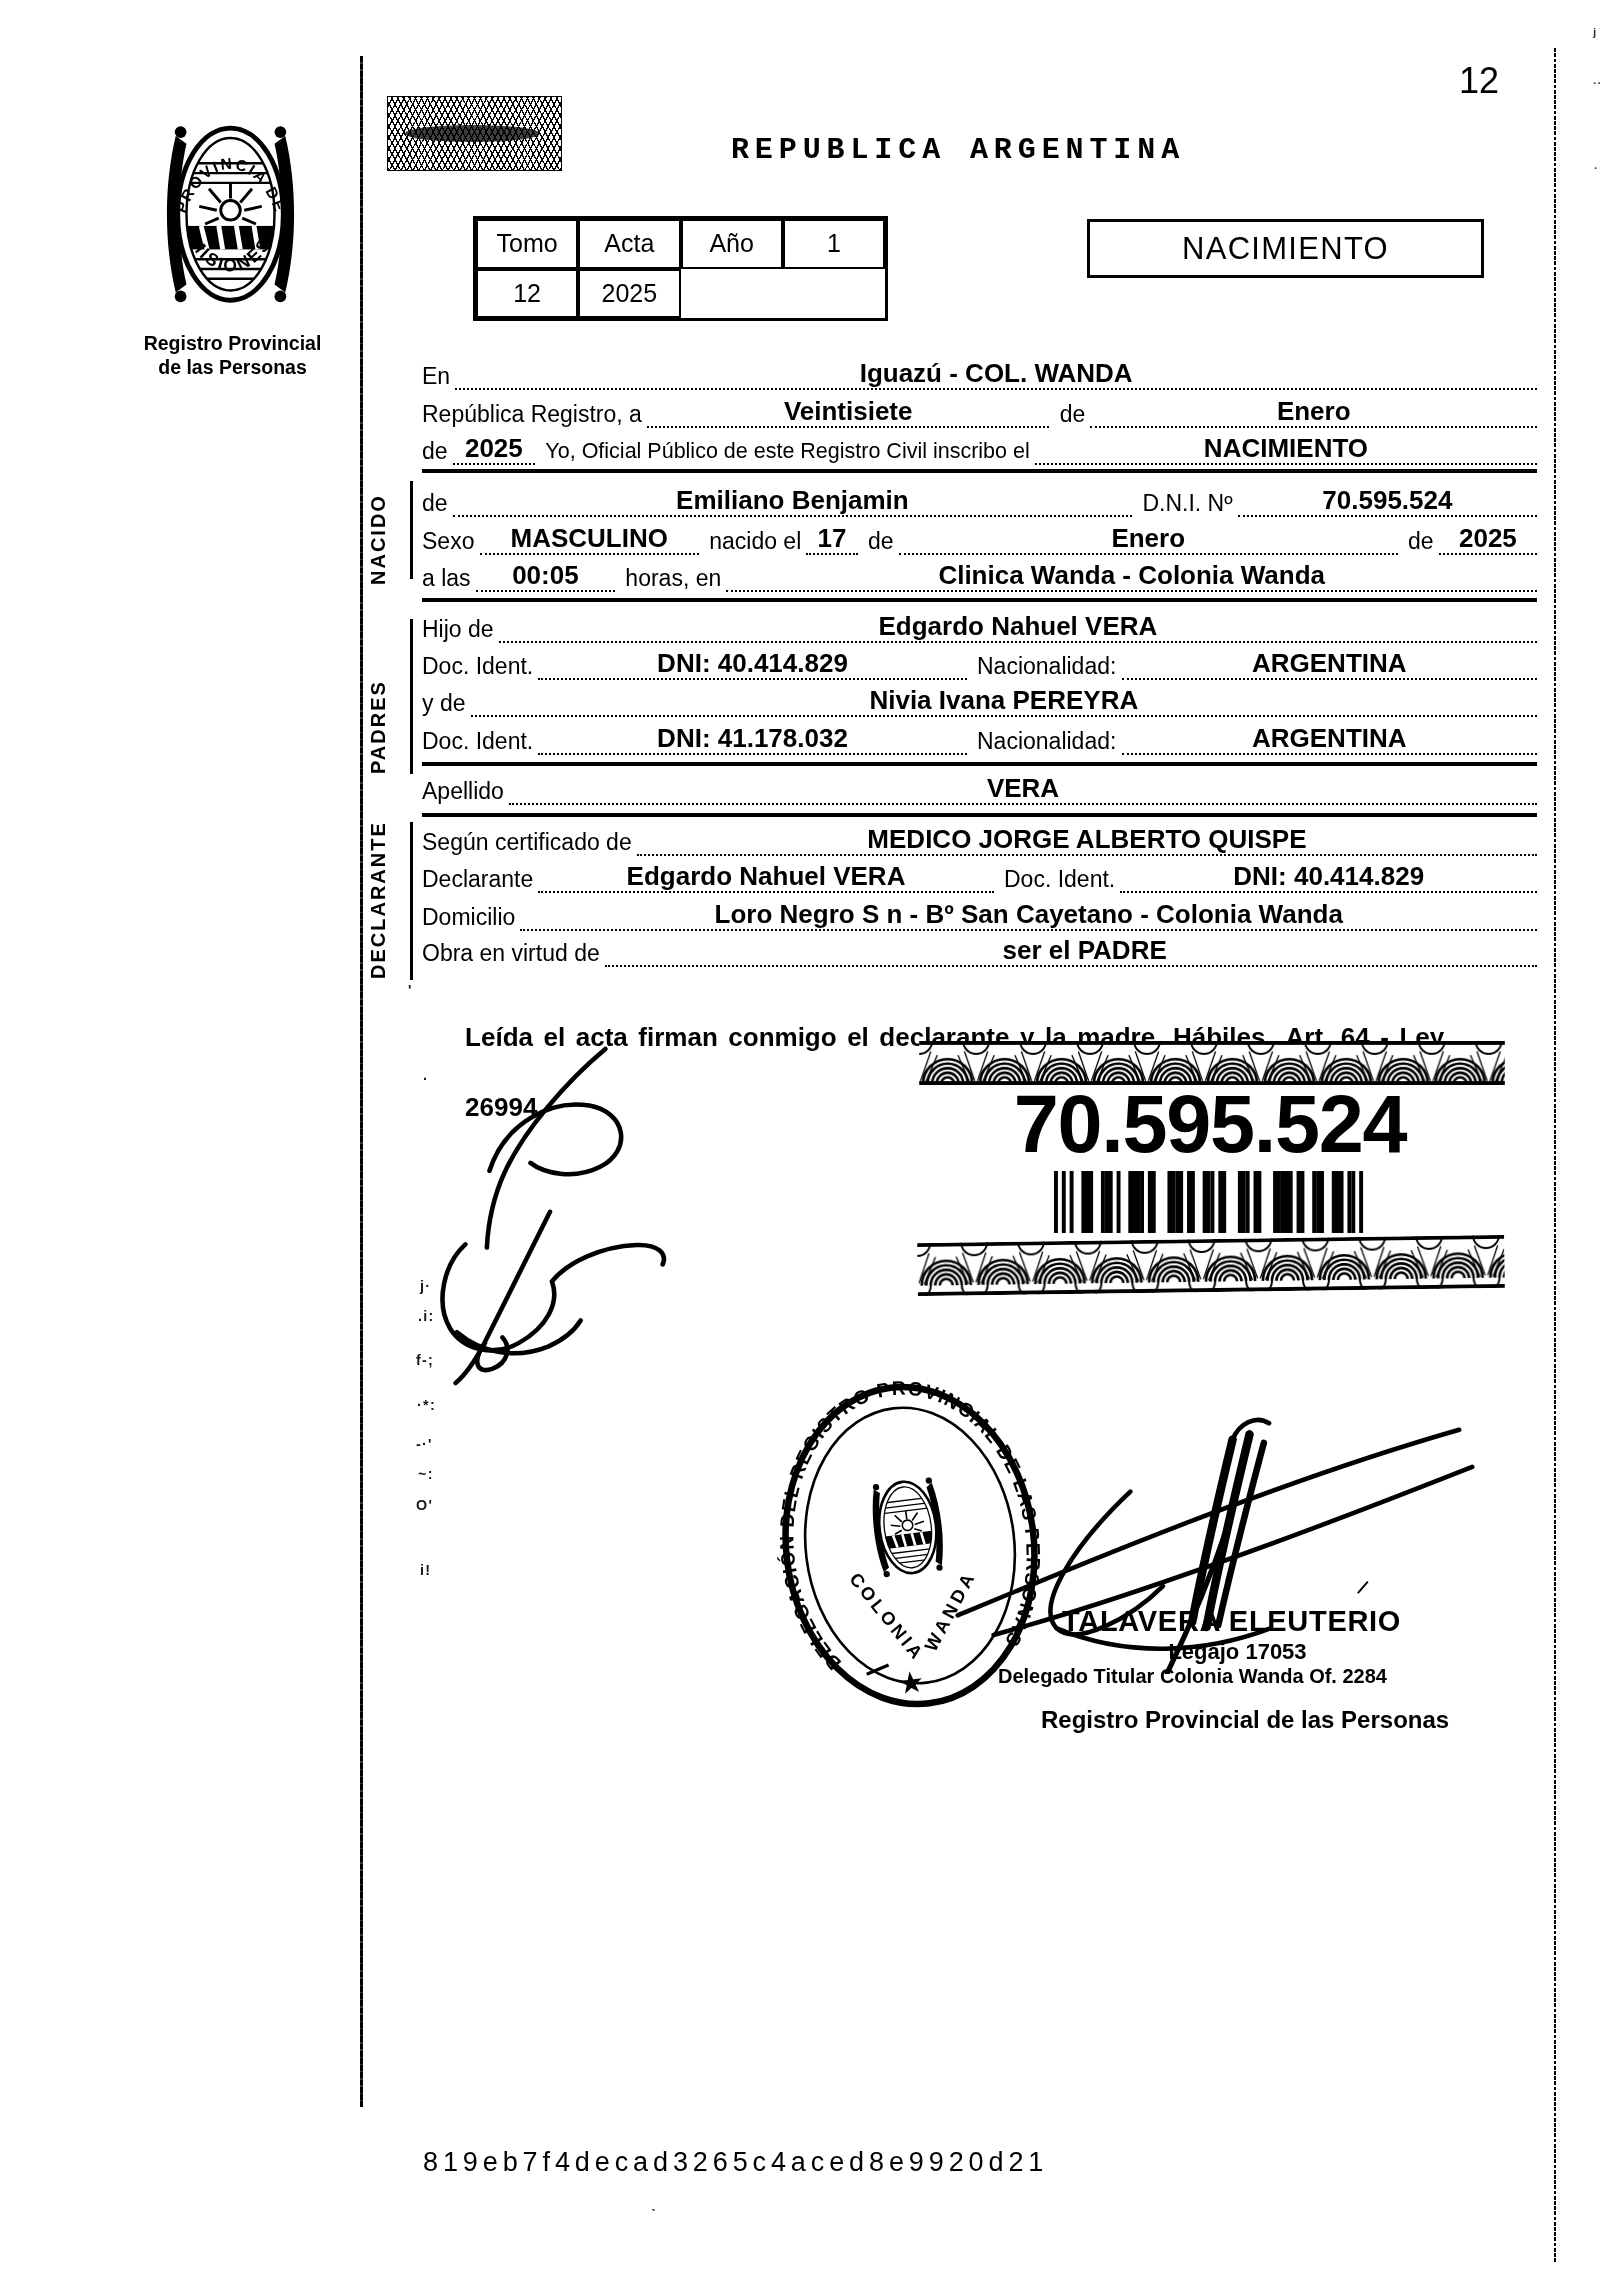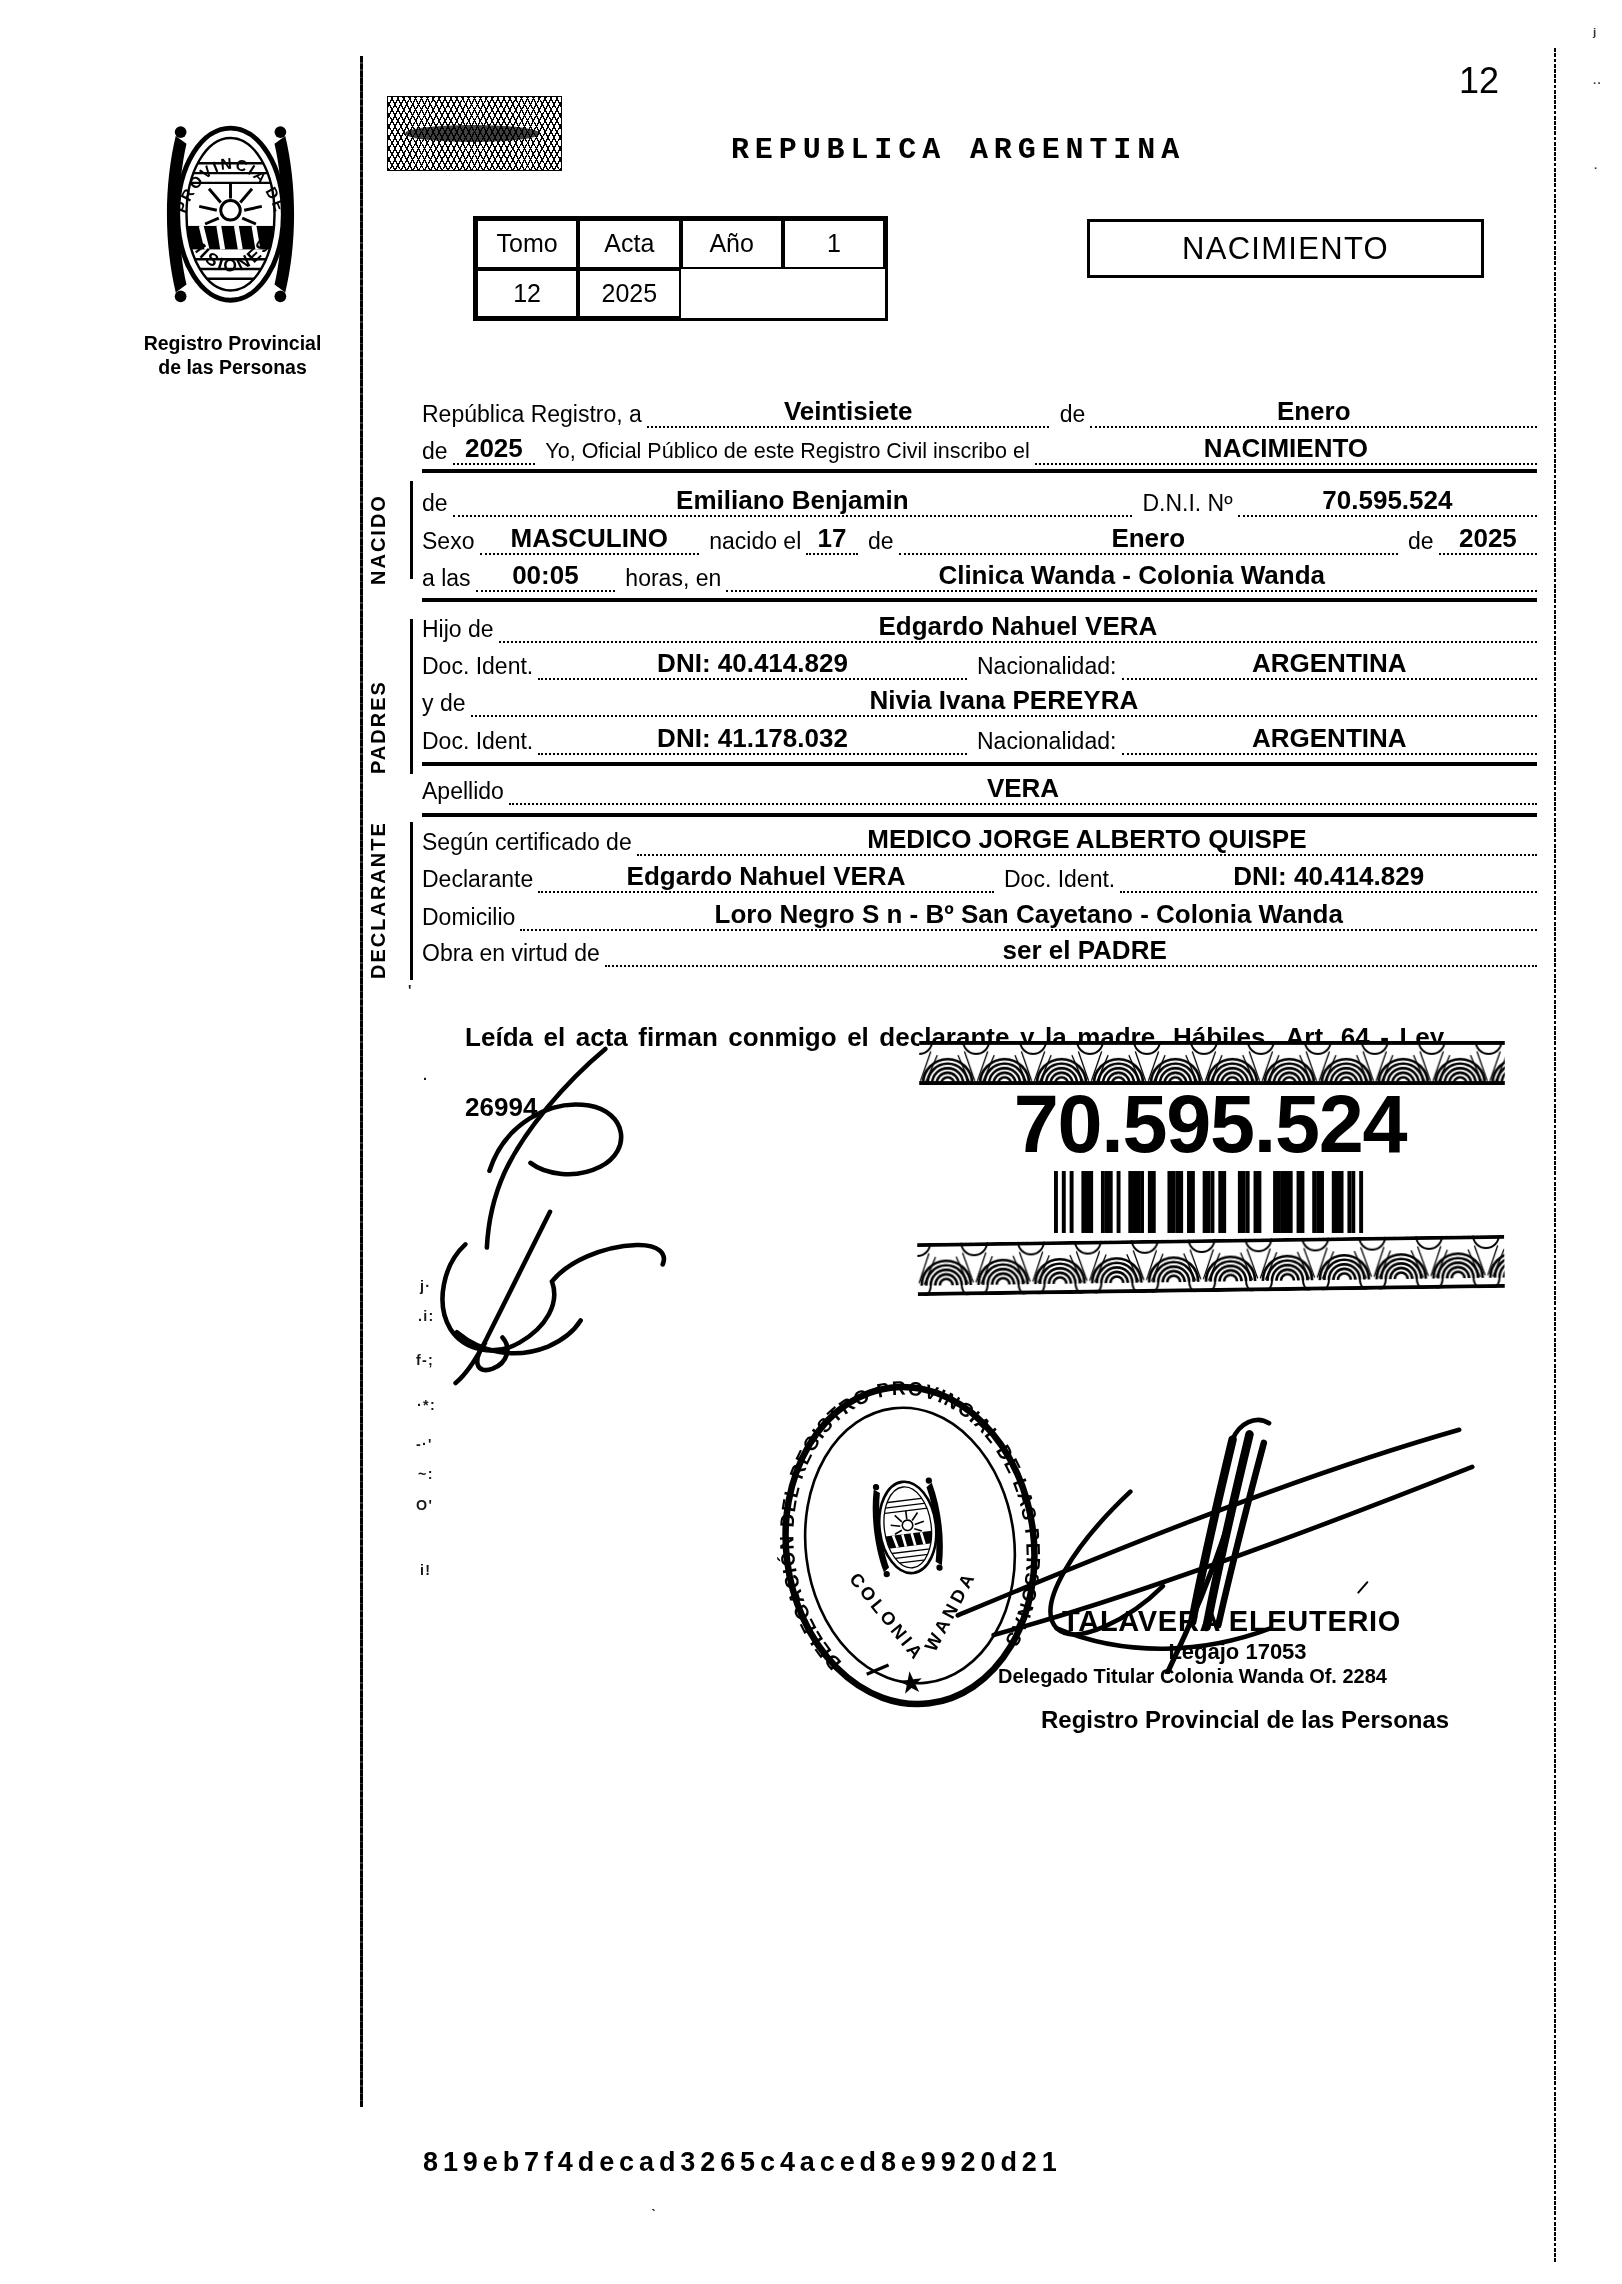--- a/index.html
+++ b/index.html
@@ -49,21 +49,21 @@
   
   #dninum{position:absolute;left:912px;top:1084px;width:596px;text-align:center;
      font-weight:700;font-size:81px;letter-spacing:-1.3px;line-height:1;}
   
   .offtxt{position:absolute;text-align:center;white-space:nowrap;font-weight:bold;}
   #offname{left:1062px;top:1605px;width:339px;font-size:29px;letter-spacing:0.7px;}
   #offleg{left:1107px;top:1639px;width:261px;font-size:22px;}
   #offrole{left:998px;top:1665px;width:375px;font-size:20px;}
   #offorg{left:1041px;top:1706px;width:352px;font-size:24px;}
   
-  #hash{position:absolute;left:423px;top:2147px;font-weight:700;font-size:27px;letter-spacing:4.9px;white-space:nowrap;}
+  #hash{position:absolute;left:423px;top:2147px;font-weight:400;font-size:27px;letter-spacing:4.9px;white-space:nowrap;}
   .mk{position:absolute;font-size:14.3px;font-weight:700;letter-spacing:1.3px;opacity:.9;}
   .mk.sm{font-size:11.7px;opacity:.8;}
   svg{display:block;}
 </style>
 </head>
 <body>
 
 <div id="sheet">
 
   <svg width="0" height="0" aria-hidden="true">
@@ -157,20 +157,24 @@
     <div>Tomo</div>
     <div>Acta</div>
     <div>Año</div>
     <div>1</div>
     <div>12</div>
     <div>2025</div>
   </div>
 
   <div id="typebox">NACIMIENTO</div>
 
+  <div class="row" style="top:352px">
+    <span class="lbl">En</span>
+    <span class="fill grow">Iguazú - COL. WANDA</span>
+  </div>
   <div class="row" style="top:390px">
     <span class="lbl">República Registro, a</span>
     <span class="fill" style="flex:0 0 397px">Veintisiete</span>
     <span class="lbl after">de</span>
     <span class="fill grow">Enero</span>
   </div>
   <div class="row" style="top:427px">
     <span class="lbl">de</span>
     <span class="fill" style="flex:0 0 77px">2025</span>
     <span class="lbl sm after">Yo, Oficial Público de este Registro Civil inscribo el</span>

